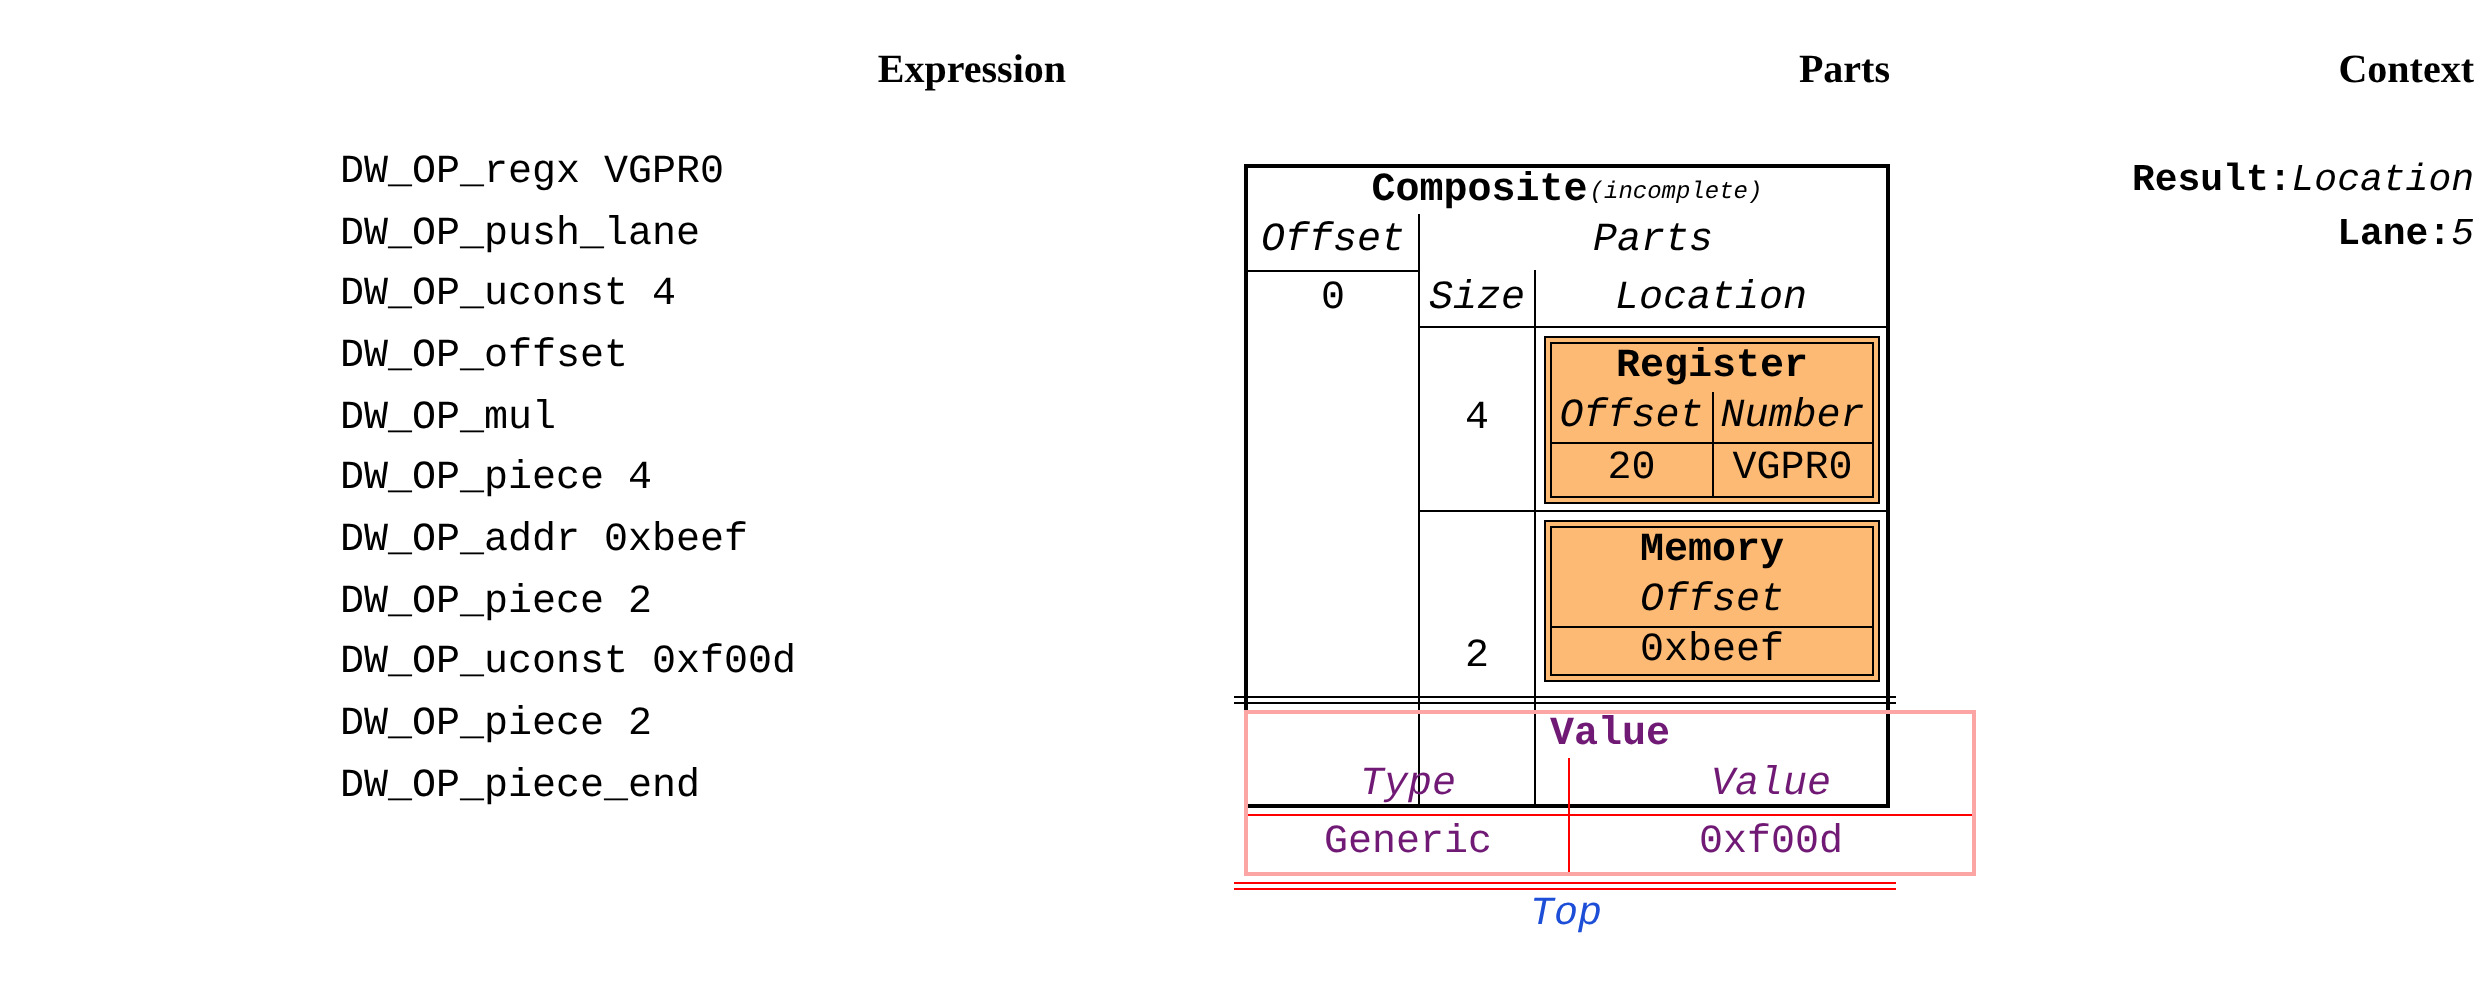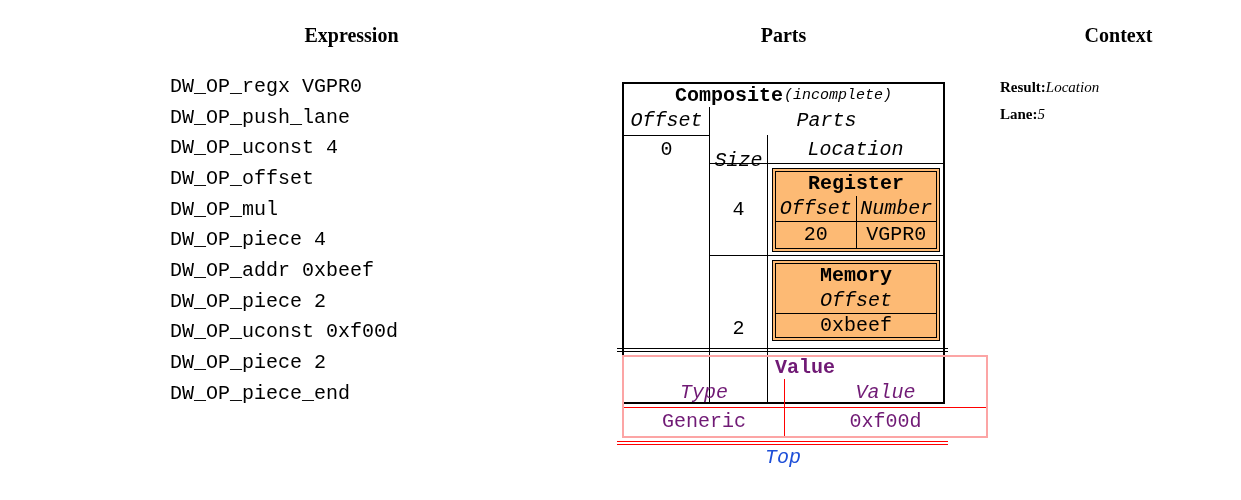--- a/index.html
+++ b/index.html
@@ -6,21 +6,21 @@
   html,body { background:#ffffff; }
   #canvas {
     position:relative; width:1241px; height:500px; background:#fff;
     font-family:"Liberation Mono","DejaVu Sans Mono",monospace;
     color:#000; overflow:hidden;
   }
   .bold { font-weight:bold; }
   .ital { font-style:italic; }
 
   
-  .col-title { position:absolute; text-align:center; font-size:20px; font-weight:bold;
+  .col-title { position:absolute; text-align:right; font-size:20px; font-weight:bold;
                font-family:"Liberation Serif","DejaVu Serif",serif; }
   #expr-title  { left:170px; top:24px; width:363px; }
   #stack-title { left:622px; top:24px; width:323px; }
   #ctx-title   { left:1000px; top:24px; width:237px; }
 
   
   #expr-list { position:absolute; left:170px; top:71px; }
   .expr-item { height:30.7px; display:flex; align-items:center;
                font-size:20px; white-space:pre; }
 
@@ -33,30 +33,30 @@
   
   .cell  { position:absolute; display:flex; align-items:center; justify-content:center;
            font-size:20px; line-height:1; white-space:pre; }
   .hline { position:absolute; height:1px; background:#000; }
   .vline { position:absolute; width:1px;  background:#000; }
 
   
   #composite { position:absolute; left:622px; top:82px; width:323px; height:322px;
                border:2px solid #000; }
   #c-title   { left:0; top:0; width:100%; height:23px; }
-  #c-title .qual { font-size:15px; font-style:italic; margin-left:1px; }
+  #c-title .qual { font-size:12px; font-style:italic; margin-left:1px; }
   #c-v1 { left:85px;  top:23px; bottom:0; }
   #c-h1 { left:0;     top:51px; width:85px; }
   #c-v2 { left:143px; top:51px; bottom:0; }
   #c-h2 { left:86px;  top:79px; right:0; }
   #c-h3 { left:86px;  top:171px; right:0; }
   #c-offset-hdr { left:0;    top:23px; width:85px;  height:28px; }
   #c-parts-hdr  { left:86px; top:23px; right:0;     height:28px; }
   #c-offset-val { left:0;    top:52px; width:85px;  height:27px; }
-  #c-size-hdr   { left:86px; top:63px; width:57px;  height:27px; }
+  #c-size-hdr   { left:86px; top:52px; width:57px;  height:27px; }
   #c-loc-hdr    { left:144px;top:52px; right:0;     height:27px; }
   #c-size-4     { left:86px; top:80px; width:57px;  height:91px; }
   #c-size-2     { left:86px; top:172px; width:57px; bottom:0; }
 
   
   .nested { position:absolute; border:1px solid #000; padding:2px; background:#fdba74; }
   #reg-table { left:148px; top:84px;  width:168px; height:84px; }
   #mem-table { left:148px; top:176px; width:168px; height:81px; }
   .nested-inner { position:relative; border:1px solid #000; width:100%; height:100%;
                   display:flex; flex-direction:column; }
@@ -83,22 +83,22 @@
   #v-hline { left:0; top:50px; right:0; background:#ff0000; }
   #v-type-hdr  { left:0;     top:22px; width:160px; height:28px; }
   #v-value-hdr { left:161px; top:22px; right:0;     height:28px; }
   #v-type-val  { left:0;     top:51px; width:160px; bottom:0; }
   #v-value-val { left:161px; top:51px; right:0;     bottom:0; }
 
   #top-label { position:absolute; left:622px; top:446px; width:322px; text-align:center;
                font-size:20px; font-style:italic; color:#1d4ed8; }
 
   
-  .ctx-line { position:absolute; left:1000px; width:237px; text-align:left;
-              font-family:Liberation Serif, serif; font-size:15px; }
+  .ctx-line { position:absolute; left:1000px; width:237px; text-align:right;
+              font-family:Liberation Mono, monospace; font-size:19px; }
   #ctx-result { top:79px; }
   #ctx-lane   { top:106px; }
   .ctx-label { font-weight:bold; }
   .ctx-value { font-style:italic; }
 </style>
 </head>
 <body>
 
 <div id="canvas">
 

